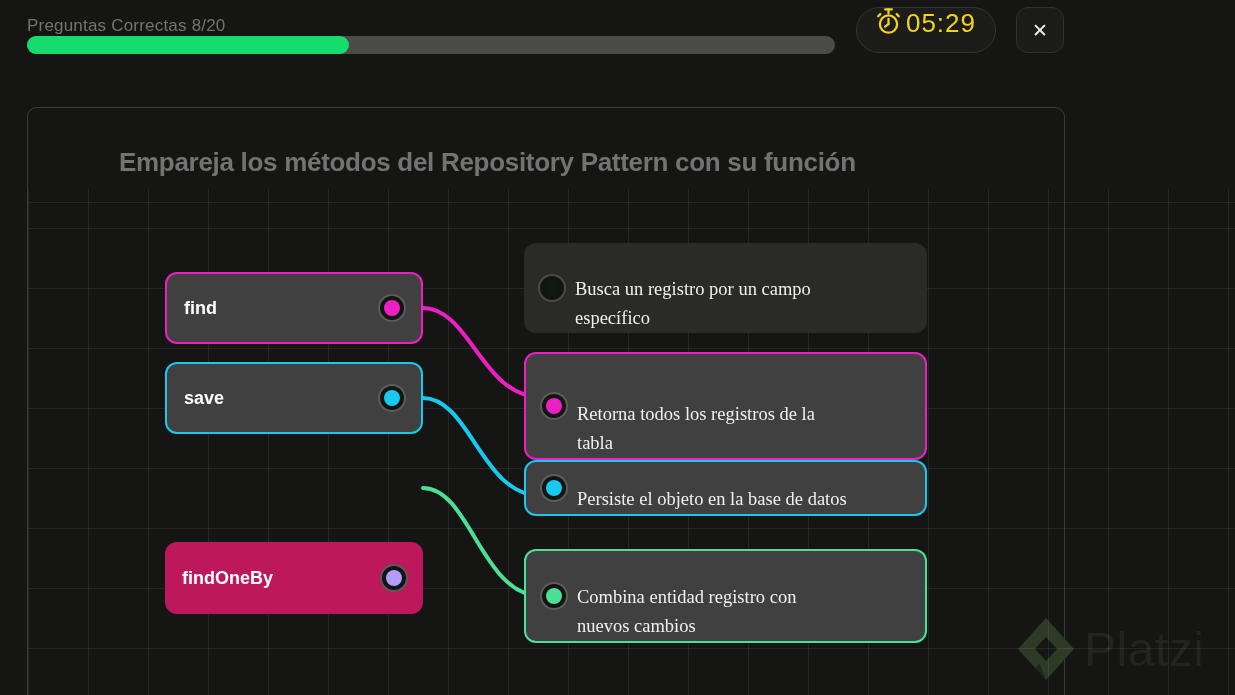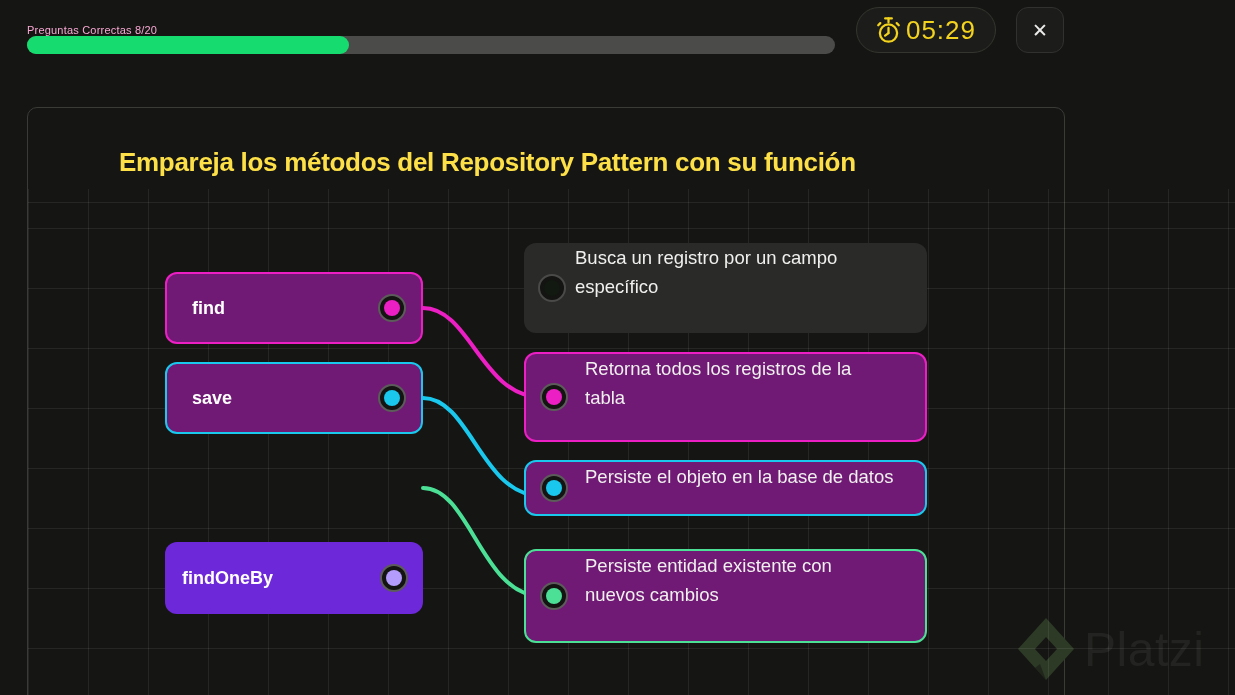--- a/index.html
+++ b/index.html
@@ -1,52 +1,52 @@
 <!DOCTYPE html>
 <html><head>
 <meta charset="utf-8">
 <style>
   html,body{margin:0;padding:0;background:#0e0e0c;}
   .stage{position:relative;width:1235px;height:695px;background:#151513;overflow:hidden;
          font-family:"Liberation Sans","DejaVu Sans",sans-serif;}
 
   
-  .progress-label{position:absolute;left:27px;top:24px;font-size:11px;color:#f9a8d4;letter-spacing:.2px;}
+  .progress-label{position:absolute;left:27px;top:16px;font-size:17px;color:#737373;letter-spacing:.2px;}
   .progress-track{position:absolute;left:27px;top:36px;width:808px;height:18px;border-radius:9px;background:#4b4b49;}
   .progress-fill{position:absolute;left:0;top:0;width:322px;height:18px;border-radius:9px;background:#16dc70;}
 
   .timer-pill{position:absolute;left:856px;top:7px;width:140px;height:46px;border-radius:23px;
-              background:#1c1c1a;border:1px solid #35352f;display:flex;align-items:center;justify-content:center;gap:5px;box-sizing:border-box;}
+              background:#1c1c1a;border:1px solid #35352f;display:flex;justify-content:center;gap:5px;box-sizing:border-box;}
   .timer-text{font-size:26px;color:#f3d31e;letter-spacing:1px;}
   .close-btn{position:absolute;left:1016px;top:7px;width:48px;height:46px;border-radius:12px;
              background:#1c1c1a;border:1px solid #313130;display:flex;align-items:center;justify-content:center;
              color:#ececec;font-size:19px;cursor:pointer;box-sizing:border-box;}
 
   
   .card{position:absolute;left:27px;top:107px;width:1036px;height:640px;border:1px solid #3a3a37;border-radius:10px;}
   .grid-layer{position:absolute;left:28px;top:189px;right:0;bottom:0;pointer-events:none;
       background-image:
         repeating-linear-gradient(to right, rgba(255,255,255,0.075) 0 1px, transparent 1px 60px),
         repeating-linear-gradient(to bottom, rgba(255,255,255,0.075) 0 1px, transparent 1px 60px);
       background-position:0 0, 0 39px;}
-  .title{position:absolute;left:119px;top:147px;font-size:26px;font-weight:bold;color:#fde047;letter-spacing:-.3px;}
+  .title{position:absolute;left:119px;top:147px;font-size:26px;font-weight:bold;color:#737373;letter-spacing:-.3px;}
 
   
   .wm-diamond{position:absolute;left:1016px;top:616px;}
   .wm-text{position:absolute;left:1084px;top:622px;font-size:48px;font-weight:500;color:#232321;letter-spacing:.5px;}
 
   
   .wires{position:absolute;left:0;top:0;width:1235px;height:695px;pointer-events:none;z-index:3;}
 
   
-  .lbox{position:absolute;left:165px;width:258px;height:72px;border-radius:12px;background:#6d28d9;
+  .lbox{position:absolute;left:165px;width:258px;height:72px;border-radius:12px;background:#be185d;
         display:flex;align-items:center;box-sizing:border-box;z-index:4;cursor:pointer;}
   .rbox{position:absolute;left:524px;width:403px;border-radius:12px;background:#2a2a28;
-        display:flex;align-items:flex-start;box-sizing:border-box;z-index:4;cursor:pointer;}
-  .bordered{background:#701a75;border-width:2px;border-style:solid;padding-left:8px;}
+        display:flex;align-items:flex-end;box-sizing:border-box;z-index:4;cursor:pointer;font-family:Liberation Serif, serif;}
+  .bordered{background:#404040;border-width:2px;border-style:solid;}
   .b-pink{border-color:#ec1fc4;}
   .b-cyan{border-color:#19c8ec;}
   .b-green{border-color:#4be095;}
 
   .lbox .mlabel{font-size:18px;font-weight:bold;color:#ffffff;padding-left:17px;}
   .rtext{font-size:18.5px;color:#f0f0ee;line-height:29px;white-space:pre-line;padding-left:51px;padding-right:10px;}
 
   .port{position:absolute;width:28px;height:28px;border-radius:50%;border:2px solid #5c5c5a;
         background:#141412;display:flex;align-items:center;justify-content:center;box-sizing:border-box;}
   .port-left{right:15px;top:50%;transform:translateY(-50%);}
@@ -125,21 +125,21 @@
 
   <div class="rbox" style="top:243px;height:90px">
     <span class="port port-right port-empty">
       <svg width="16" height="16">
           <circle cx="8" cy="8" r="8" fill="#111911"></circle>
         </svg>
     </span>
     <span class="rtext">Busca un registro por un campo
 específico</span>
   </div>
-  <div class="rbox bordered b-pink" style="top:352px;height:90px">
+  <div class="rbox bordered b-pink" style="top:352px;height:108px">
     <span class="port port-right">
       <svg width="16" height="16">
           <circle cx="8" cy="8" r="8" fill="#EC1FC4"></circle>
         </svg>
     </span>
     <span class="rtext">Retorna todos los registros de la
 tabla</span>
   </div>
   <div class="rbox bordered b-cyan" style="top:460px;height:56px">
     <span class="port port-right">
@@ -148,17 +148,17 @@
         </svg>
     </span>
     <span class="rtext">Persiste el objeto en la base de datos</span>
   </div>
   <div class="rbox bordered b-green" style="top:549px;height:94px">
     <span class="port port-right">
       <svg width="16" height="16">
           <circle cx="8" cy="8" r="8" fill="#4BE095"></circle>
         </svg>
     </span>
-    <span class="rtext">Persiste entidad existente con
+    <span class="rtext">Combina entidad registro con
 nuevos cambios</span>
   </div>
 
 </div>
 
 </body></html>

